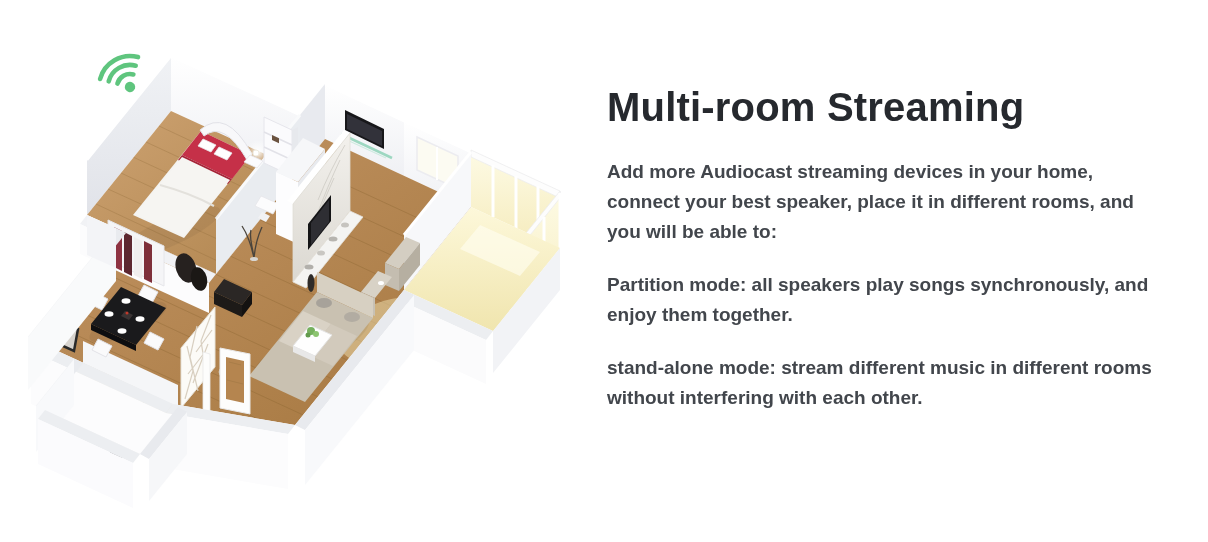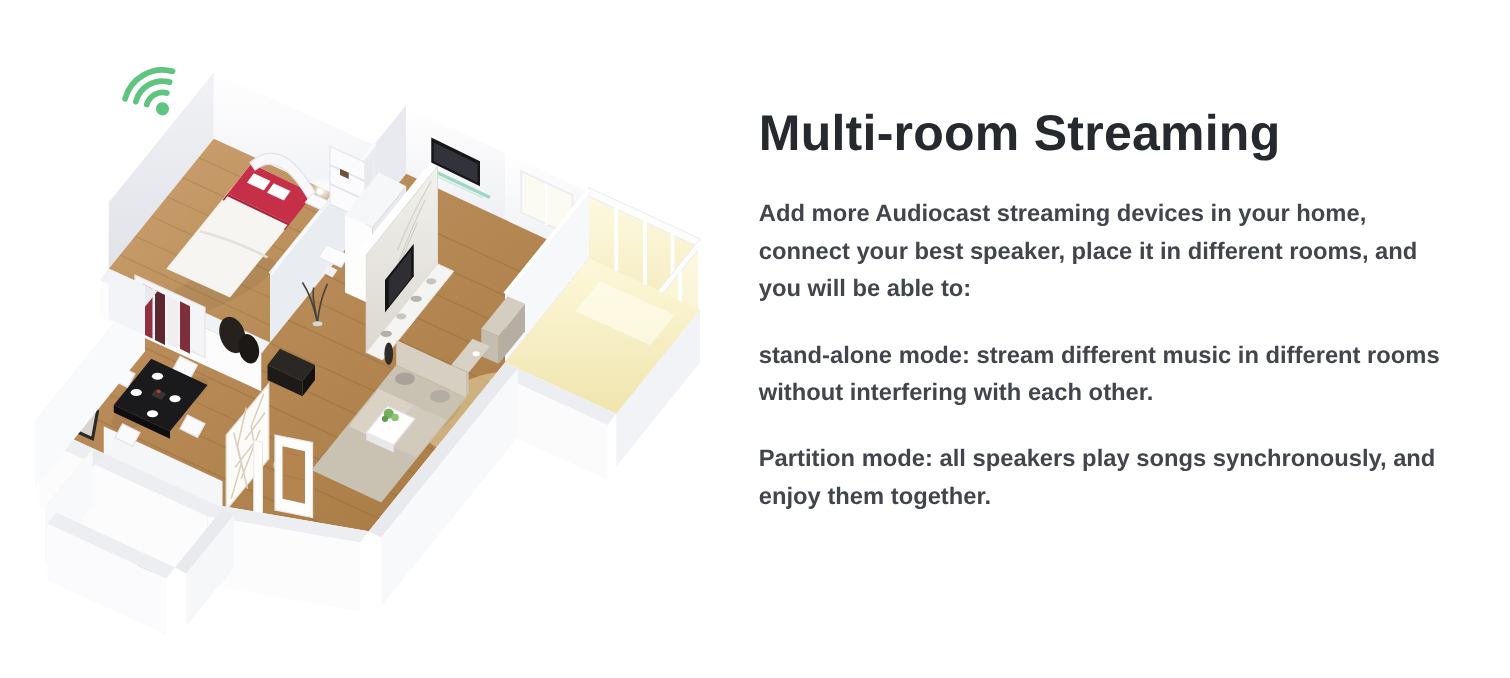--- a/index.html
+++ b/index.html
@@ -261,17 +261,17 @@
       <circle cx="130" cy="87" r="5.2" fill="#5fc57e" stroke="none"></circle>
       <path d="M120.8,77.8 A13,13 0 0 1 139.2,77.8"></path>
       <path d="M114.4,71.4 A22,22 0 0 1 145.6,71.4"></path>
       <path d="M108.1,65.1 A31,31 0 0 1 151.9,65.1"></path>
     </g>
   </svg>
 
   <section class="copy">
     <h1>Multi-room Streaming</h1>
     <p>Add more Audiocast streaming devices in your home, connect your best speaker, place it in different rooms, and you will be able to:</p>
+    <p>Partition mode: all speakers play songs synchronously, and enjoy them together.</p>
     <p>stand-alone mode: stream different music in different rooms without interfering with each other.</p>
-    <p>Partition mode: all speakers play songs synchronously, and enjoy them together.</p>
   </section>
 
 </div>
 
 </body></html>

